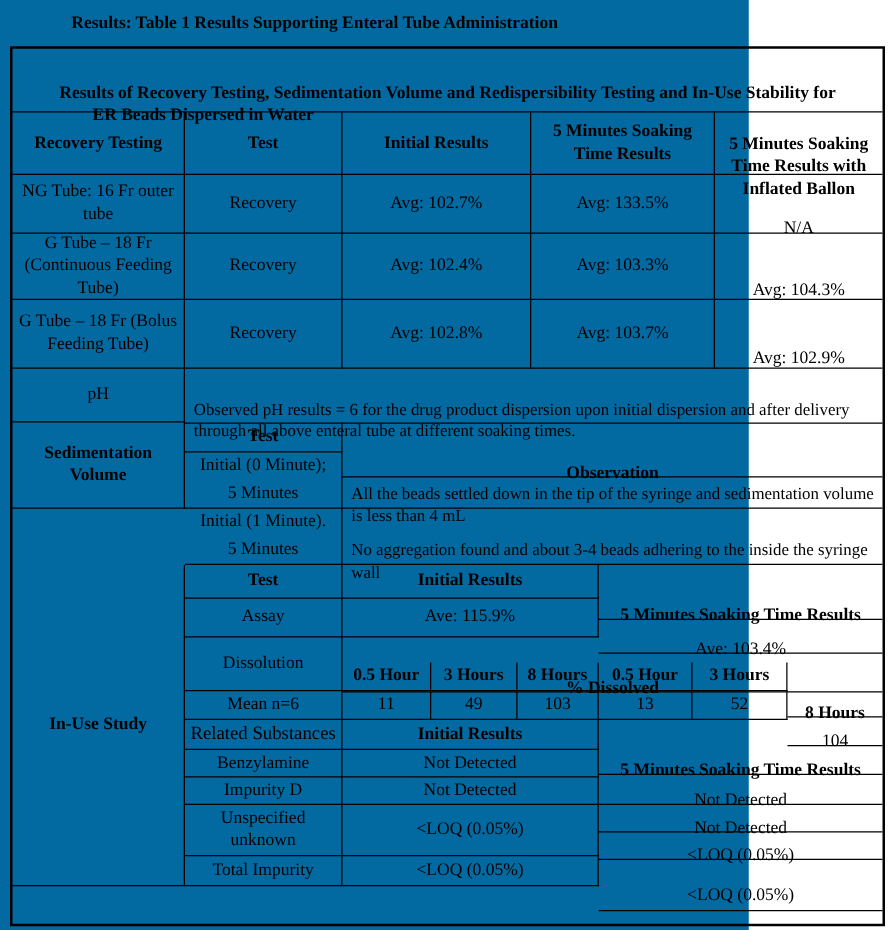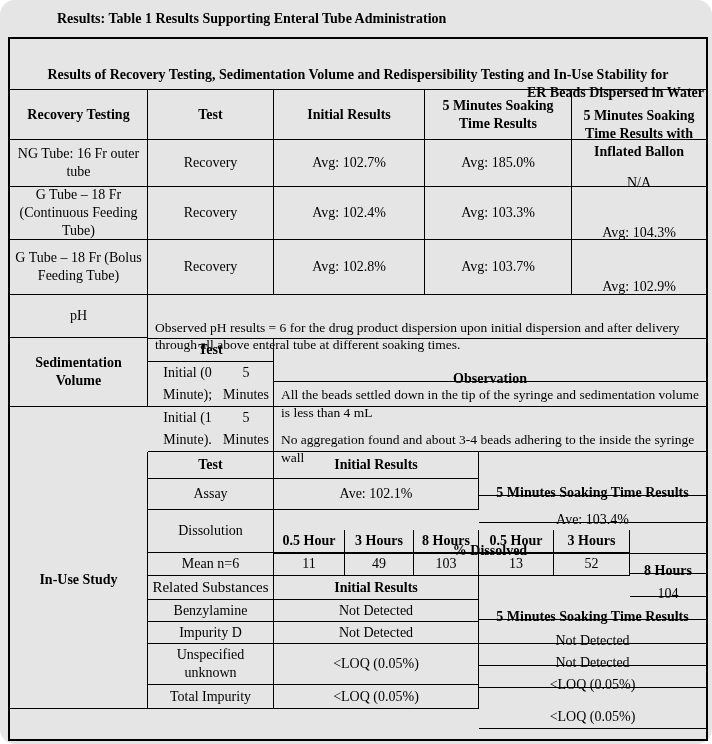--- a/index.html
+++ b/index.html
@@ -1,35 +1,35 @@
 <!DOCTYPE html>
 <html><head>
 <meta charset="utf-8">
 <style>
   html,body{margin:0;padding:0;background:#fff;}
-  .doc{position:relative;width:712px;height:744px;background:#e5e5e5;
-       font-family:"Liberation Serif",serif;color:#000;border-radius:15px;}
+  .doc{position:relative;width:599px;height:744px;background:#0369a1;
+       font-family:"Liberation Serif",serif;color:#000;}
   .doc-title{position:absolute;top:11px;left:57px;font-size:14px;font-weight:bold;}
   .grid{position:absolute;left:8px;top:37px;width:696px;height:700px;
         border:2px solid #000;display:grid;
         grid-template-columns:138px 126px 71px 69px 11px 54px 75px 18px 58px 76px;
         grid-template-rows:51px 50px 47px 53px 55px 43px 24px 45px 45px 27px 31px 20px 23px 23px 24px 22px 22px 41px 24px auto;}
   .c{border-right:1px solid #000;border-bottom:1px solid #000;box-sizing:border-box;
      display:flex;align-items:center;justify-content:center;text-align:center;
      padding:2px 4px;font-size:14px;line-height:1.28;}
   .bold{font-weight:bold;}
   .left{justify-content:flex-start;text-align:left;}
   .er{border-right:none;margin-top:39px;}
   .eb{border-bottom:none;}
   .obs{font-size:13.5px;padding-left:7px;padding-right:6px;}
   .fs13{font-size:15px;}
-  .two-line{flex-direction:row;justify-content:center;line-height:1.55;}
+  .two-line{flex-direction:column;justify-content:center;line-height:1.55;}
   .banner{flex-direction:column;align-items:stretch;justify-content:center;padding:3px 2px;}
   .banner-l1{text-align:center;font-weight:bold;}
-  .banner-l2{text-align:right;padding-left:62px;font-weight:bold;}
+  .banner-l2{text-align:left;padding-left:62px;font-weight:bold;}
   .low{align-items:flex-end;padding-bottom:2px;}
   .footer-cell{justify-content:flex-start;text-align:left;padding-left:0;font-weight:bold;}
 </style>
 </head>
 <body>
 
 <div class="doc">
   <div class="doc-title">Results: Table 1 Results Supporting Enteral Tube Administration</div>
 
   <div class="grid">
@@ -41,21 +41,21 @@
 
     <div class="c bold" style="grid-area:2/1/3/2">Recovery Testing</div>
     <div class="c bold" style="grid-area:2/2/3/3">Test</div>
     <div class="c bold" style="grid-area:2/3/3/6">Initial Results</div>
     <div class="c bold" style="grid-area:2/6/3/9">5 Minutes Soaking Time Results</div>
     <div class="c bold er" style="grid-area:2/9/3/11">5 Minutes Soaking Time Results with Inflated Ballon</div>
 
     <div class="c" style="grid-area:3/1/4/2">NG Tube: 16 Fr outer tube</div>
     <div class="c" style="grid-area:3/2/4/3">Recovery</div>
     <div class="c" style="grid-area:3/3/4/6">Avg: 102.7%</div>
-    <div class="c" style="grid-area:3/6/4/9">Avg: 185.0%</div>
+    <div class="c" style="grid-area:3/6/4/9">Avg: 133.5%</div>
     <div class="c er" style="grid-area:3/9/4/11">N/A</div>
 
     <div class="c" style="grid-area:4/1/5/2">G Tube – 18 Fr (Continuous Feeding Tube)</div>
     <div class="c" style="grid-area:4/2/5/3">Recovery</div>
     <div class="c" style="grid-area:4/3/5/6">Avg: 102.4%</div>
     <div class="c" style="grid-area:4/6/5/9">Avg: 103.3%</div>
     <div class="c er" style="grid-area:4/9/5/11">Avg: 104.3%</div>
 
     <div class="c" style="grid-area:5/1/6/2">G Tube – 18 Fr (Bolus Feeding Tube)</div>
     <div class="c" style="grid-area:5/2/6/3">Recovery</div>
@@ -80,21 +80,21 @@
       <div>5 Minutes</div>
     </div>
     <div class="c left obs er" style="grid-area:9/3/10/11">No aggregation found and about 3-4 beads adhering to the inside the syringe wall</div>
 
     <div class="c bold" style="grid-area:10/1/20/2">In-Use Study</div>
     <div class="c bold" style="grid-area:10/2/11/3">Test</div>
     <div class="c bold" style="grid-area:10/3/11/7">Initial Results</div>
     <div class="c bold er" style="grid-area:10/7/11/11">5 Minutes Soaking Time Results</div>
 
     <div class="c" style="grid-area:11/2/12/3">Assay</div>
-    <div class="c" style="grid-area:11/3/12/7">Ave: 102.1%</div>
+    <div class="c" style="grid-area:11/3/12/7">Ave: 115.9%</div>
     <div class="c er" style="grid-area:11/7/12/11">Ave: 103.4%</div>
 
     <div class="c" style="grid-area:12/2/14/3">Dissolution</div>
     <div class="c bold er" style="grid-area:12/3/13/11">% Dissolved</div>
 
     <div class="c bold" style="grid-area:13/3/14/4">0.5 Hour</div>
     <div class="c bold" style="grid-area:13/4/14/5">3 Hours</div>
     <div class="c bold" style="grid-area:13/5/14/7">8 Hours</div>
     <div class="c bold" style="grid-area:13/7/14/8">0.5 Hour</div>
     <div class="c bold" style="grid-area:13/8/14/10">3 Hours</div>

